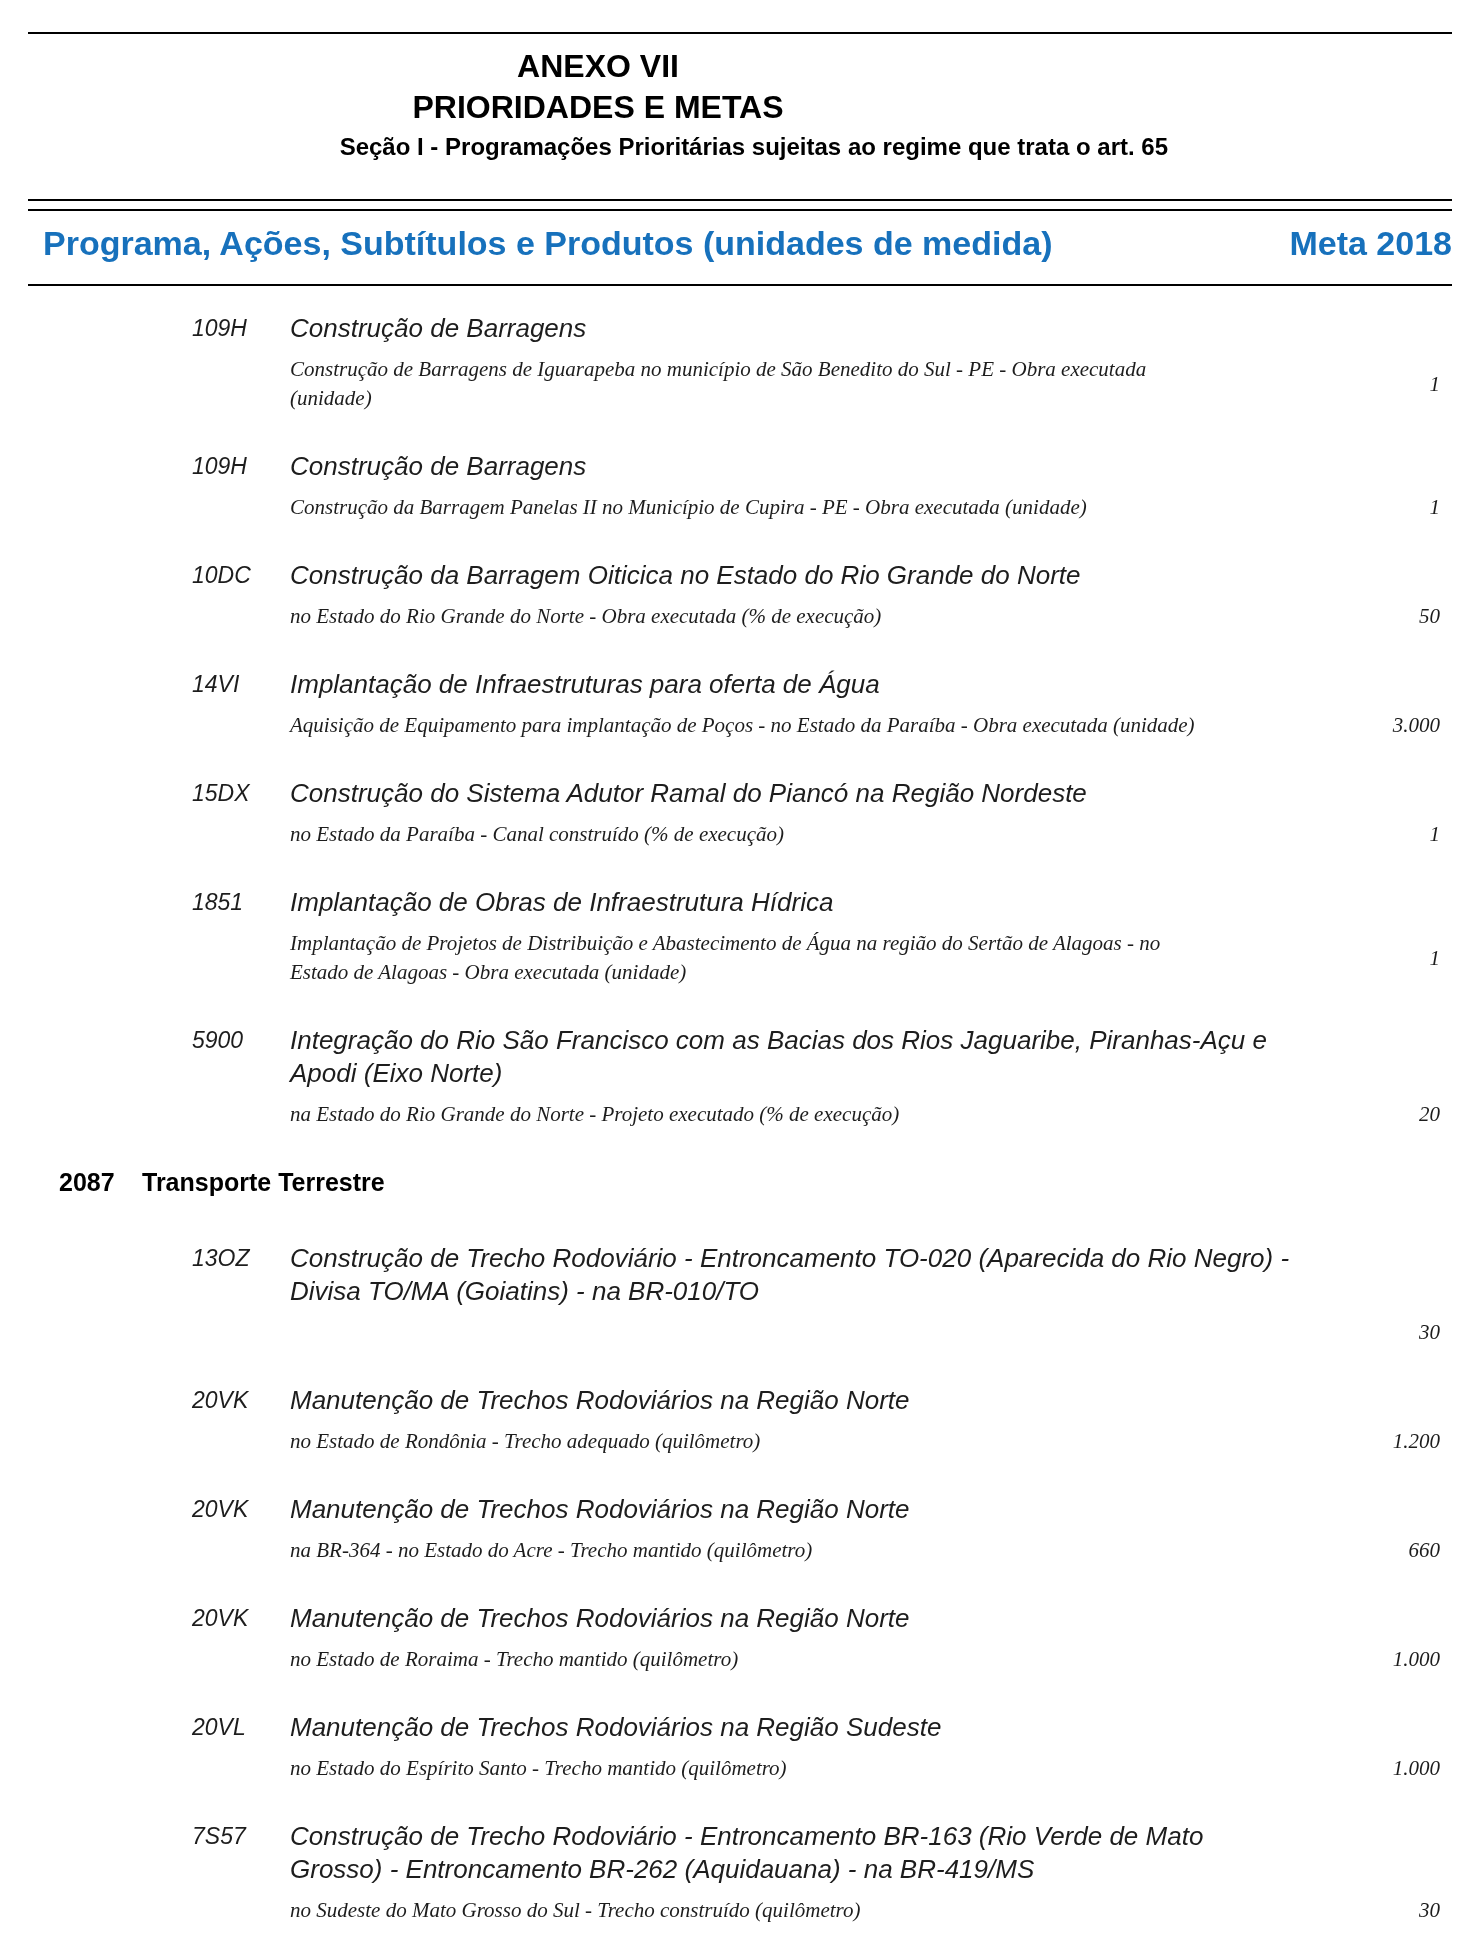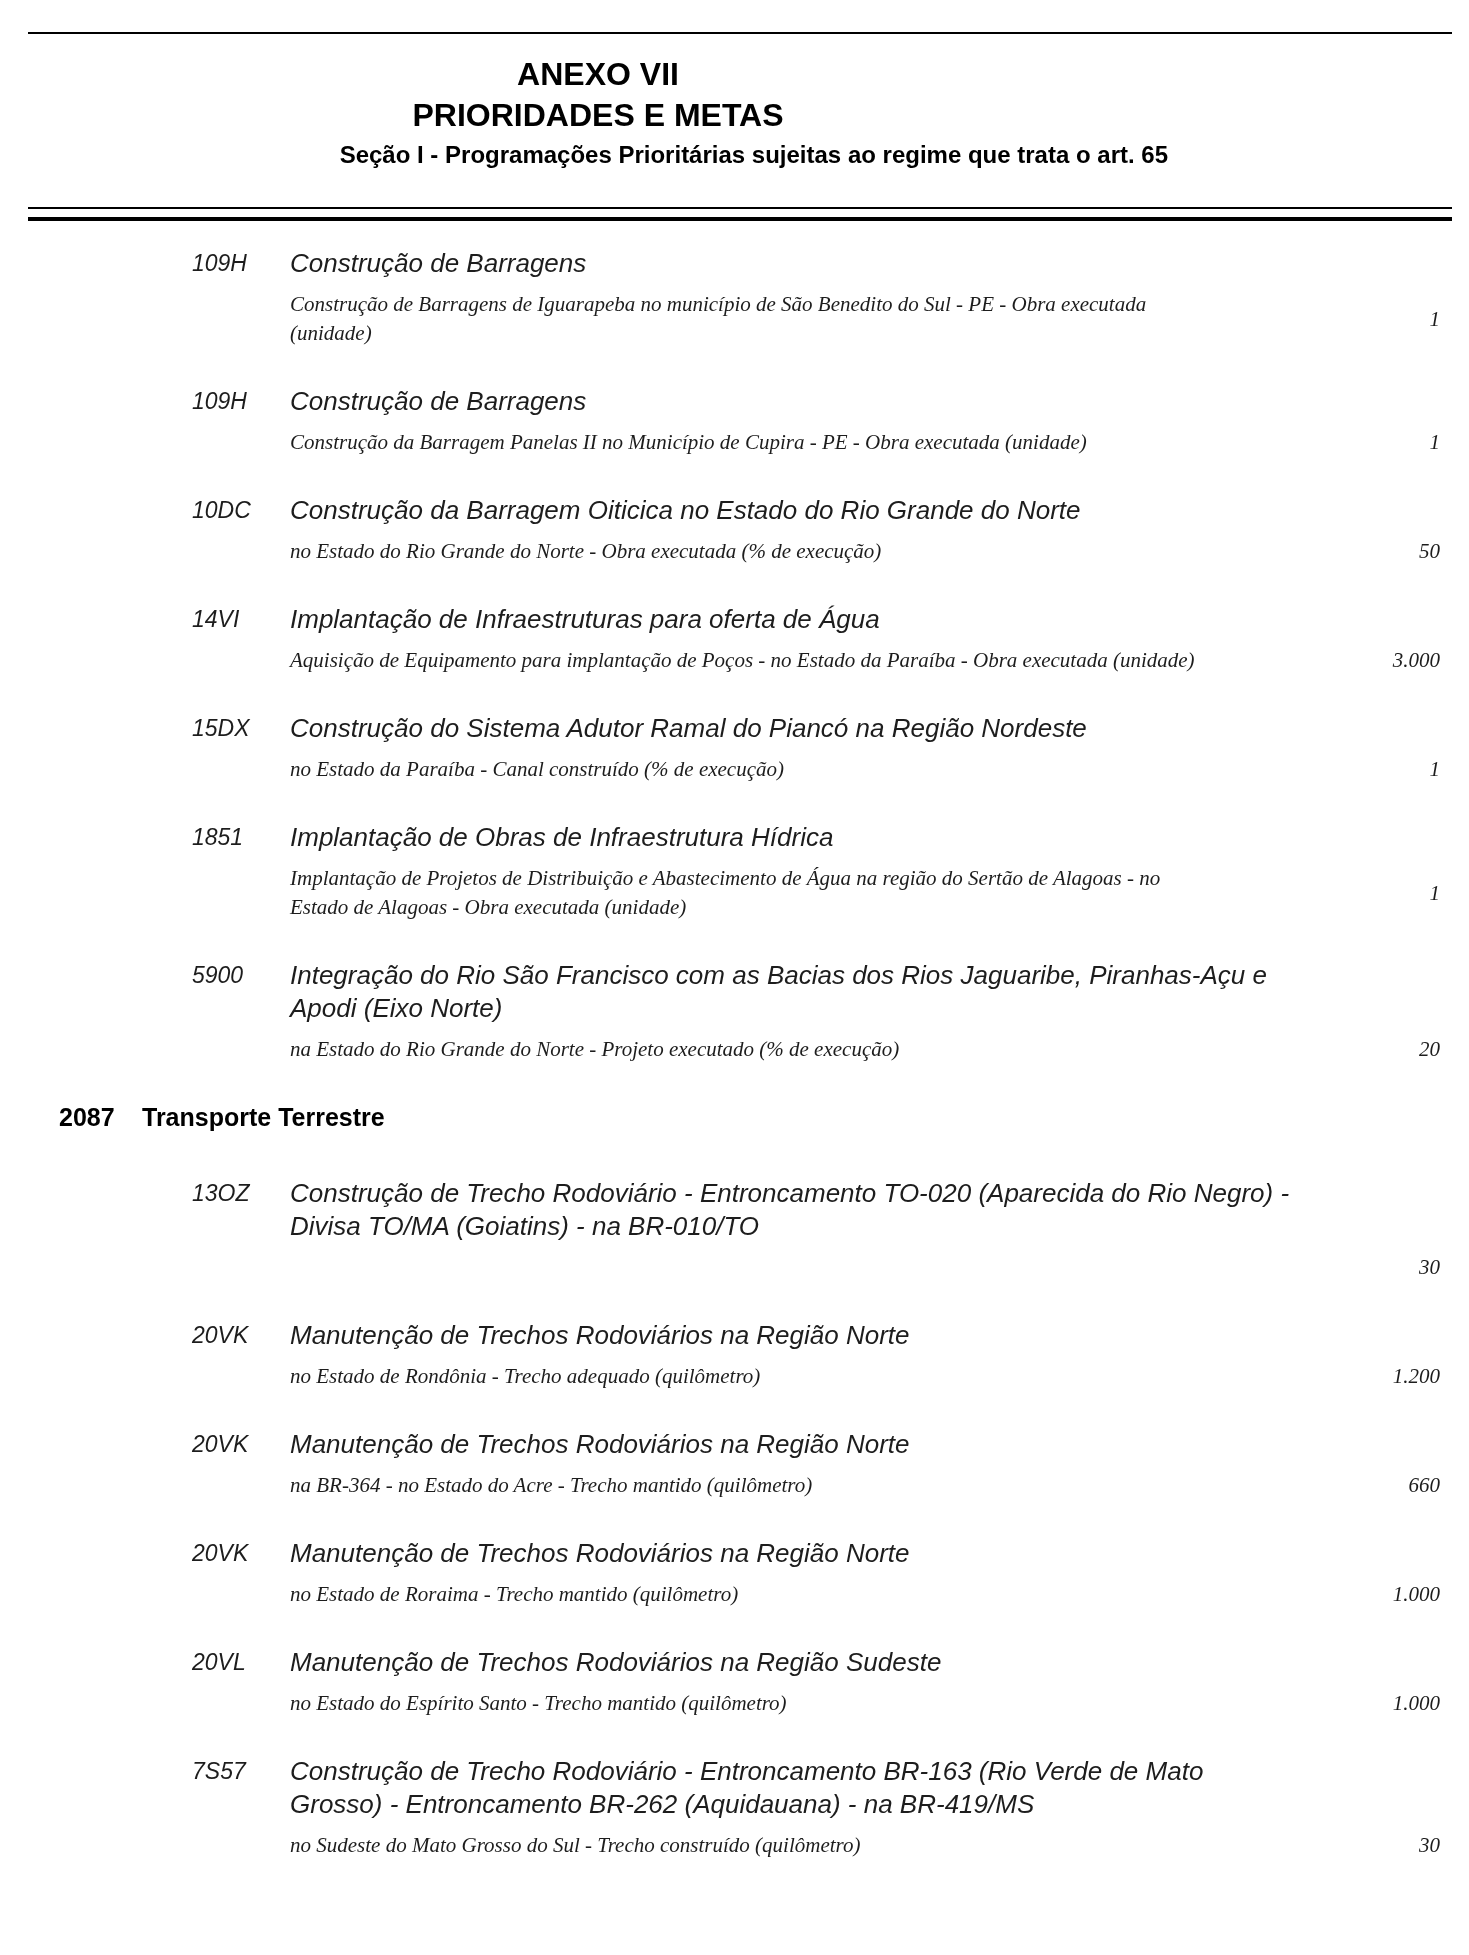--- a/index.html
+++ b/index.html
@@ -10,21 +10,21 @@
     font-family: "Liberation Sans", "DejaVu Sans", sans-serif;
     color: #1d1d1d;
   }
   .page { padding: 0 17px 0 28px; }
 
   .rule { border: 0; border-top: 2px solid #000; height: 0; margin: 0; }
   .rule-top { margin-top: 32px; }
   .double-rule .rule + .rule { margin-top: 8px; }
   .double-rule { margin-top: 36px; }
 
-  .doc-header { width: 1140px; text-align: center; margin-top: 20px; color:#000; }
+  .doc-header { width: 1140px; text-align: center; margin-top: 12px; color:#000; }
   .h1 { font-size: 32px; font-weight: bold; line-height: 41px; }
   .h2 { font-size: 24px; font-weight: bold; line-height: 32px; margin-top: 3px; text-align: right; }
 
   .theader { display: flex; align-items: baseline; padding: 13px 0 21px 0; }
   .th-left  { font-size: 34px; font-weight: bold; margin-left: 15px; letter-spacing: 0; }
   .th-right { font-size: 34px; font-weight: bold; margin-left: auto; }
 
   #rows { padding-top: 26px; }
 
   .program {
@@ -53,20 +53,24 @@
     <div class="h1">ANEXO VII</div>
     <div class="h1">PRIORIDADES E METAS</div>
     <div class="h2">Seção I - Programações Prioritárias sujeitas ao regime que trata o art. 65</div>
   </div>
 
   <div class="double-rule">
     <hr class="rule">
     <hr class="rule">
   </div>
 
+  <div class="theader">
+    <span class="th-left accent" style="color: rgb(23, 113, 188);">Programa, Ações, Subtítulos e Produtos (unidades de medida)</span>
+    <span class="th-right accent" style="color: rgb(23, 113, 188);">Meta 2018</span>
+  </div>
 
   <hr class="rule">
 
   <div id="rows">
   <div class="action">
     <div class="acode">109H</div>
     <div class="content">
       <div class="title">Construção de Barragens</div>
       <div class="desc-row">
         <div class="subtitle">Construção de Barragens de Iguarapeba no município de São Benedito do Sul - PE - Obra executada

